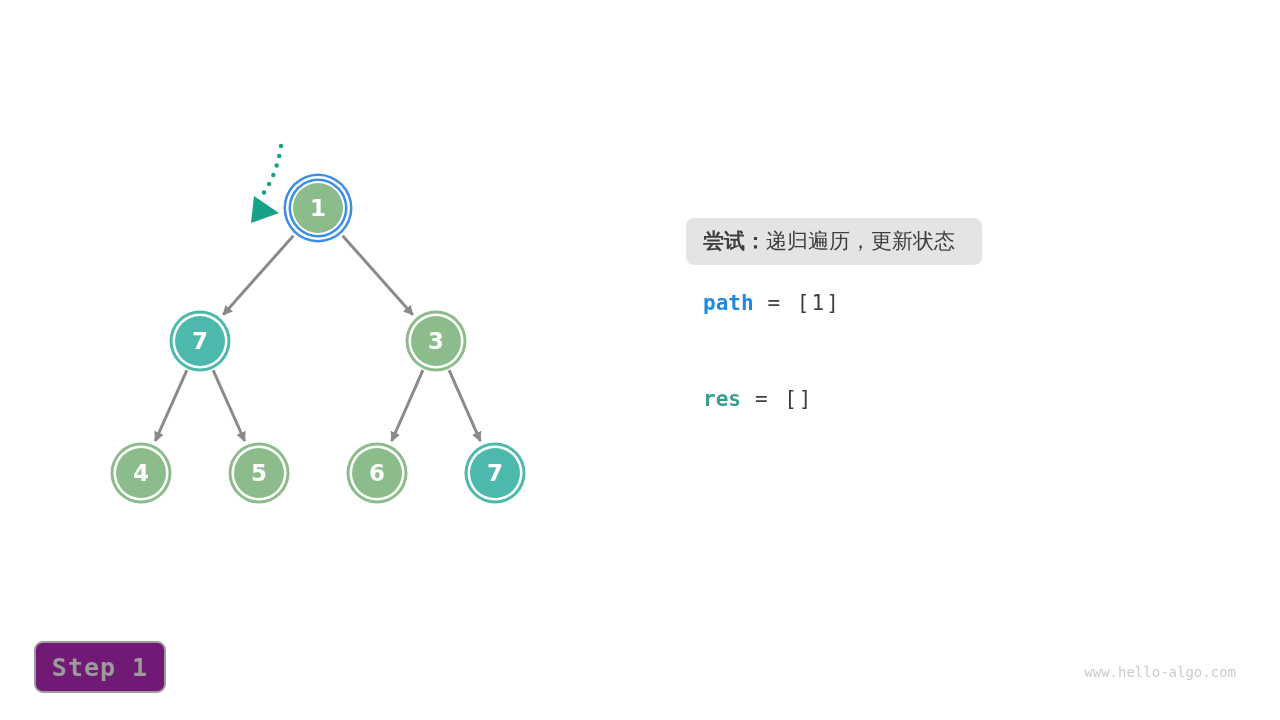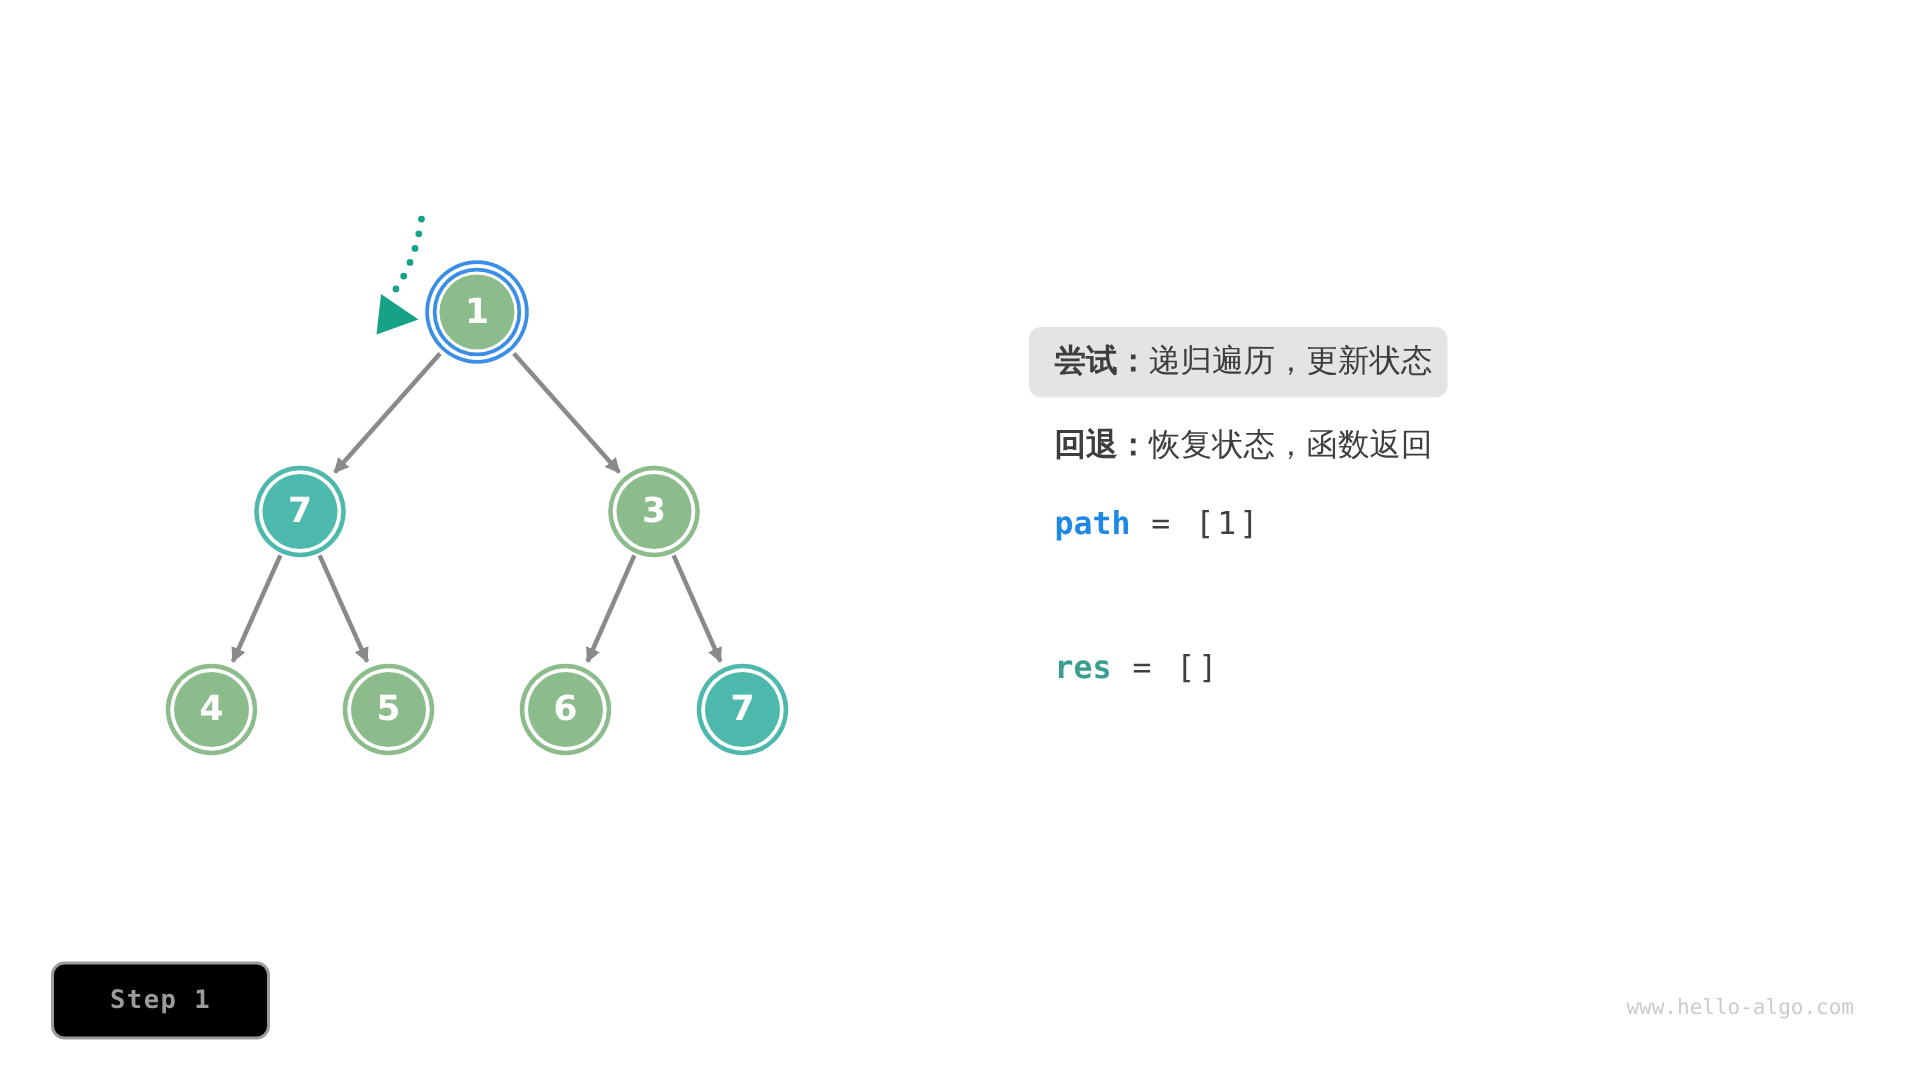--- a/index.html
+++ b/index.html
@@ -55,21 +55,21 @@
   .panel {
     position: absolute;
     left: 686px;
     top: 218px;
     width: 400px;
   }
   .hl-box {
     display: inline-block;
     background: #e4e4e4;
     border-radius: 8px;
-    padding: 9px 10px 10px 17px;
+    padding: 9px 27px 10px 17px;
     font-size: 21px;
     color: #3e3e3e;
     line-height: 28px;
     white-space: nowrap;
   }
   .plain-line {
     margin-top: 18px;
     padding-left: 17px;
     font-size: 21px;
     color: #3e3e3e;
@@ -88,31 +88,31 @@
   .code-line.path-line { margin-top: 24px; }
   .code-line.res-line  { margin-top: 68px; }
   .var-path { color: #1e88e5; font-weight: bold; }
   .var-res  { color: #399e8e; font-weight: bold; }
   .code-val { margin-left: 14px; letter-spacing: 2px; }
   
   .step-badge {
     position: absolute;
     left: 34px;
     top: 641px;
-    width: 146px;
+    width: 132px;
     height: 52px;
     box-sizing: border-box;
     border: 2px solid #9b9b9b;
     border-radius: 9px;
-    background: #000000;
+    background: #701a75;
     display: flex;
     align-items: center;
     justify-content: center;
     font-family: "DejaVu Sans Mono", "Liberation Mono", monospace;
-    font-size: 17px;
+    font-size: 25px;
     font-weight: bold;
     color: #9b9b9b;
     letter-spacing: 1px;
   }
   
   .watermark {
     position: absolute;
     right: 44px;
     top: 664px;
     font-family: "DejaVu Sans Mono", "Liberation Mono", monospace;
@@ -152,23 +152,20 @@
   <div class="node green" style="left:411px; top:316px;">3</div>
   <div class="node green" style="left:116px; top:448px;">4</div>
   <div class="node green" style="left:234px; top:448px;">5</div>
   <div class="node green" style="left:352px; top:448px;">6</div>
   <div class="node teal" style="left:470px; top:448px;">7</div>
 
   <div class="panel">
     <div class="hl-box">
       <span class="b">尝试：</span><span>递归遍历，更新状态</span>
     </div>
-    <div class="plain-line">
-      <span class="b">回退：</span><span>恢复状态，函数返回</span>
-    </div>
     <div class="code-line path-line">
       <span class="var-path">path</span><span class="code-val">= [1]</span>
     </div>
     <div class="code-line res-line">
       <span class="var-res">res</span><span class="code-val">= []</span>
     </div>
   </div>
 
   <div class="step-badge">Step 1</div>
 

